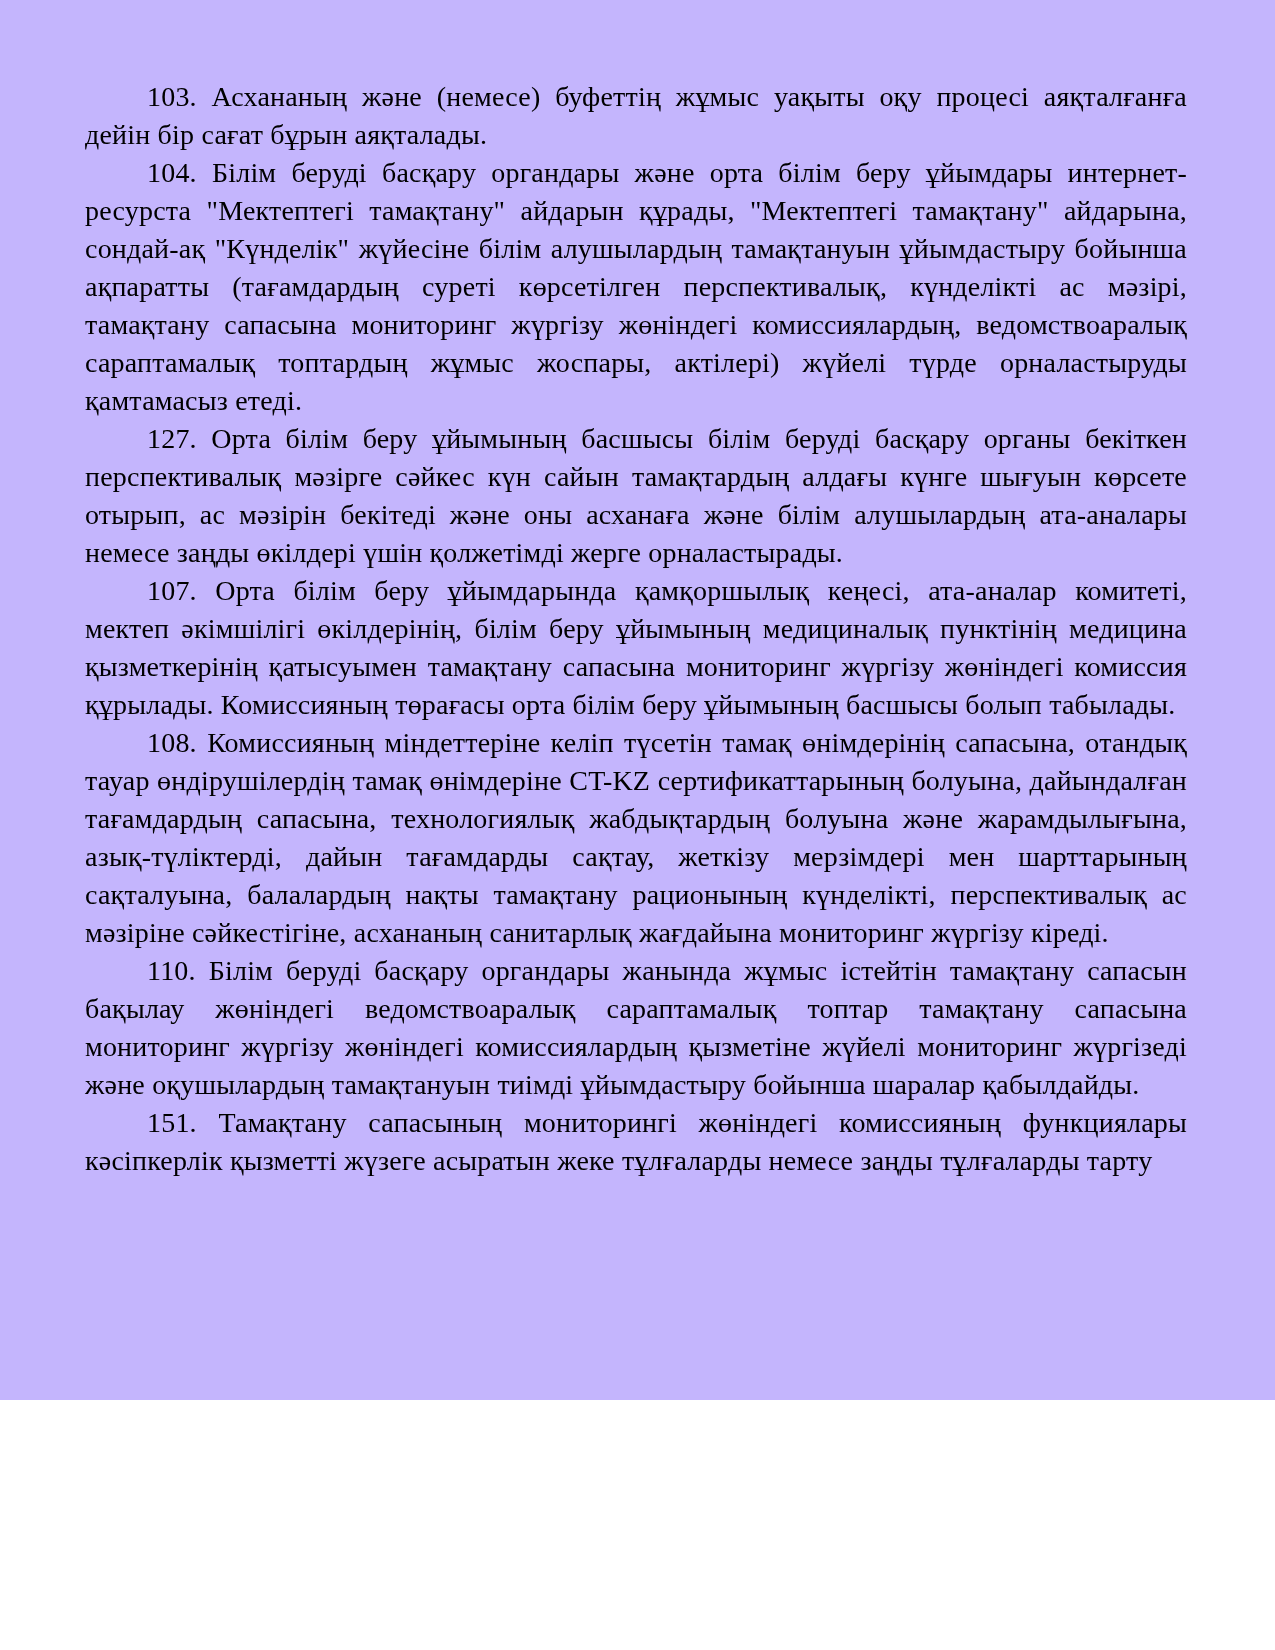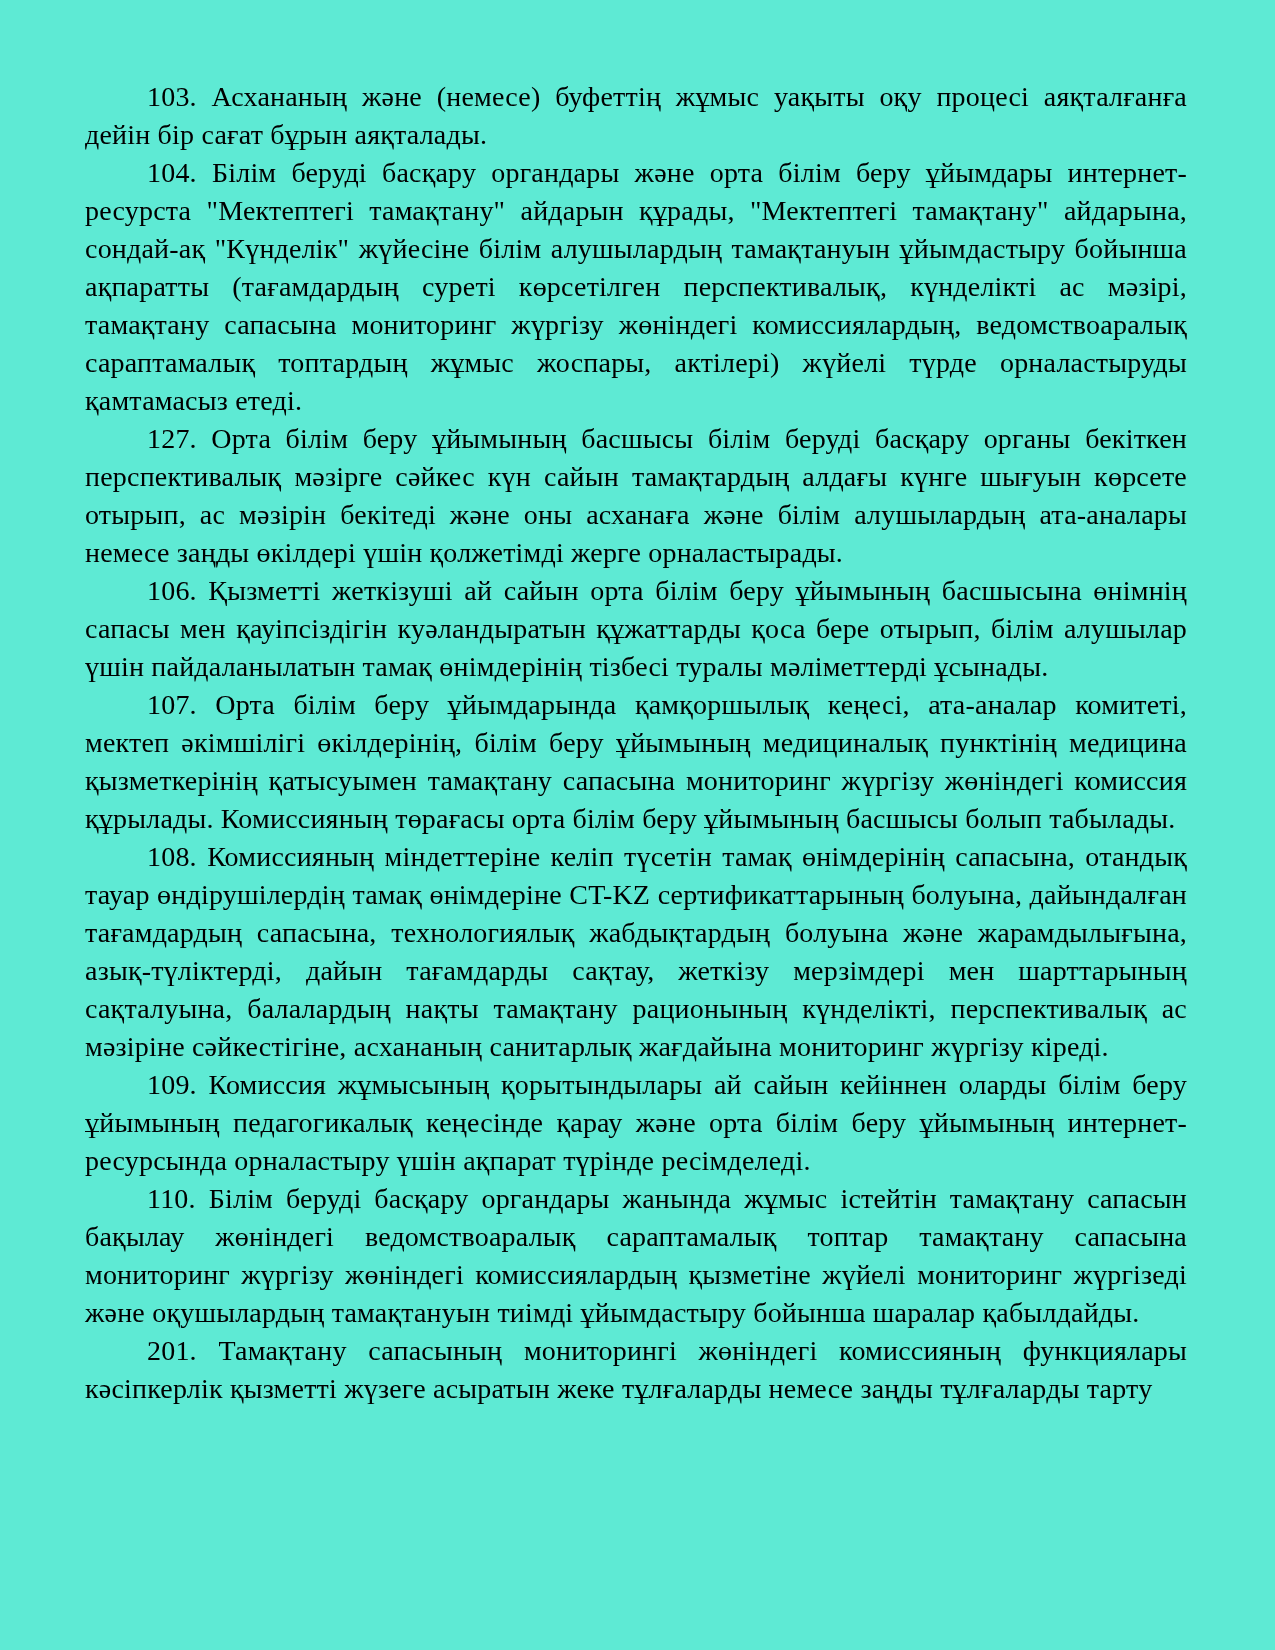--- a/index.html
+++ b/index.html
@@ -3,22 +3,22 @@
 <meta charset="utf-8">
 <style>
   html, body {
     margin: 0;
     padding: 0;
     background: #ffffff;
   }
   .page {
     position: relative;
     width: 1275px;
-    height: 1650px;
-    background: #5eead4;
+    height: 1400px;
+    background: #c4b5fd;
     overflow: hidden;
     font-family: "Liberation Serif", "DejaVu Serif", serif;
     color: #000000;
   }
   .content {
     position: absolute;
     top: 78px;
     left: 85px;
     width: 1102px;
     font-size: 28px;
@@ -34,20 +34,18 @@
   }
 </style>
 </head>
 <body>
 
 <div class="page">
   <div class="content">
     <p>103. Асхананың және (немесе) буфеттің жұмыс уақыты оқу процесі аяқталғанға дейін бір сағат бұрын аяқталады.</p>
     <p>104. Білім беруді басқару органдары және орта білім беру ұйымдары интернет-ресурста "Мектептегі тамақтану" айдарын құрады, "Мектептегі тамақтану" айдарына, сондай-ақ "Күнделік" жүйесіне білім алушылардың тамақтануын ұйымдастыру бойынша ақпаратты (тағамдардың суреті көрсетілген перспективалық, күнделікті ас мәзірі, тамақтану сапасына мониторинг жүргізу жөніндегі комиссиялардың, ведомствоаралық сараптамалық топтардың жұмыс жоспары, актілері) жүйелі түрде орналастыруды қамтамасыз етеді.</p>
     <p>127. Орта білім беру ұйымының басшысы білім беруді басқару органы бекіткен перспективалық мәзірге сәйкес күн сайын тамақтардың алдағы күнге шығуын көрсете отырып, ас мәзірін бекітеді және оны асханаға және білім алушылардың ата-аналары немесе заңды өкілдері үшін қолжетімді жерге орналастырады.</p>
-    <p>106. Қызметті жеткізуші ай сайын орта білім беру ұйымының басшысына өнімнің сапасы мен қауіпсіздігін куәландыратын құжаттарды қоса бере отырып, білім алушылар үшін пайдаланылатын тамақ өнімдерінің тізбесі туралы мәліметтерді ұсынады.</p>
     <p>107. Орта білім беру ұйымдарында қамқоршылық кеңесі, ата-аналар комитеті, мектеп әкімшілігі өкілдерінің, білім беру ұйымының медициналық пунктінің медицина қызметкерінің қатысуымен тамақтану сапасына мониторинг жүргізу жөніндегі комиссия құрылады. Комиссияның төрағасы орта білім беру ұйымының басшысы болып табылады.</p>
     <p>108. Комиссияның міндеттеріне келіп түсетін тамақ өнімдерінің сапасына, отандық тауар өндірушілердің тамақ өнімдеріне CT-KZ сертификаттарының болуына, дайындалған тағамдардың сапасына, технологиялық жабдықтардың болуына және жарамдылығына, азық-түліктерді, дайын тағамдарды сақтау, жеткізу мерзімдері мен шарттарының сақталуына, балалардың нақты тамақтану рационының күнделікті, перспективалық ас мәзіріне сәйкестігіне, асхананың санитарлық жағдайына мониторинг жүргізу кіреді.</p>
-    <p>109. Комиссия жұмысының қорытындылары ай сайын кейіннен оларды білім беру ұйымының педагогикалық кеңесінде қарау және орта білім беру ұйымының интернет-ресурсында орналастыру үшін ақпарат түрінде ресімделеді.</p>
     <p>110. Білім беруді басқару органдары жанында жұмыс істейтін тамақтану сапасын бақылау жөніндегі ведомствоаралық сараптамалық топтар тамақтану сапасына мониторинг жүргізу жөніндегі комиссиялардың қызметіне жүйелі мониторинг жүргізеді және оқушылардың тамақтануын тиімді ұйымдастыру бойынша шаралар қабылдайды.</p>
-    <p>201. Тамақтану сапасының мониторингі жөніндегі комиссияның функциялары кәсіпкерлік қызметті жүзеге асыратын жеке тұлғаларды немесе заңды тұлғаларды тарту</p>
+    <p>151. Тамақтану сапасының мониторингі жөніндегі комиссияның функциялары кәсіпкерлік қызметті жүзеге асыратын жеке тұлғаларды немесе заңды тұлғаларды тарту</p>
   </div>
 </div>
 
 </body></html>

